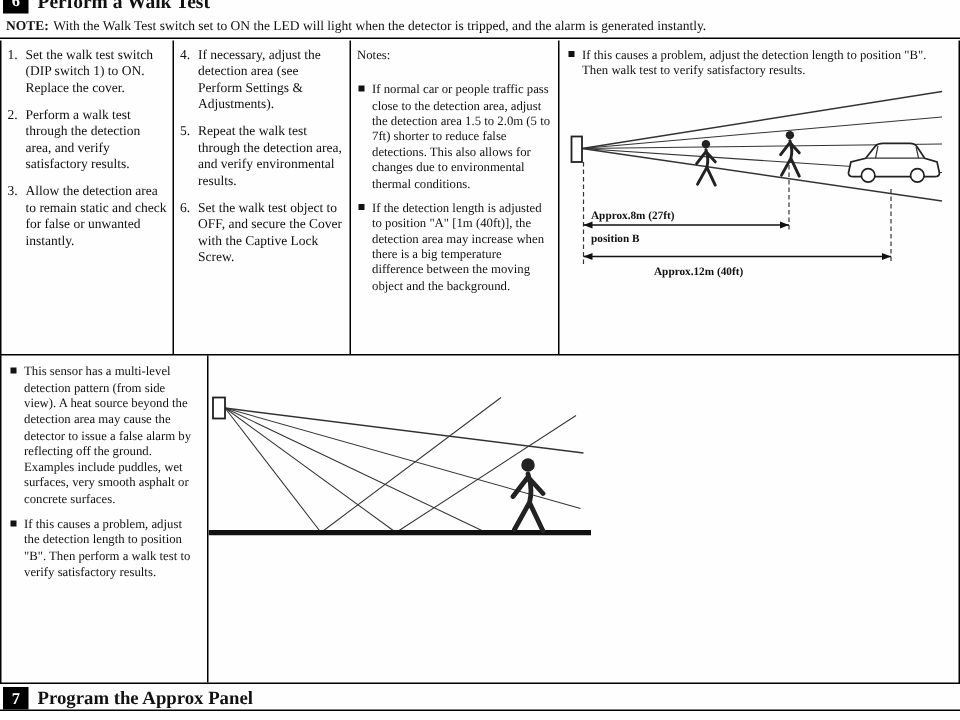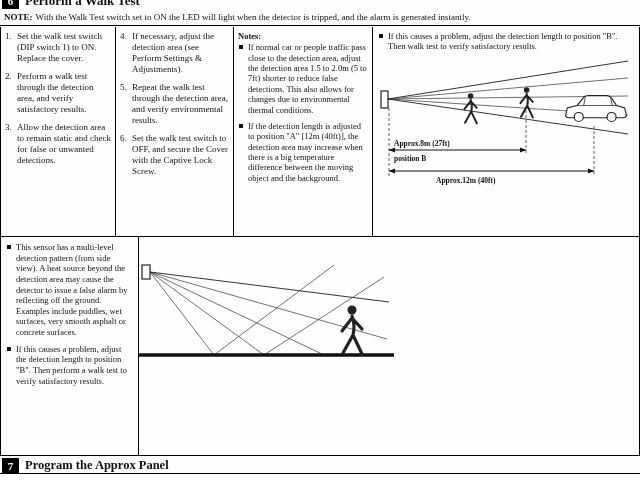--- a/index.html
+++ b/index.html
@@ -33,21 +33,21 @@
   .col1 { width:115px; border-right:1px solid #000; }
   .col2 { width:118px; border-right:1px solid #000; }
   .col3 { width:139px; border-right:1px solid #000; font-size:8.5px; line-height:1.22; }
   .col4 { flex:1; padding:4px 5px; font-size:8.5px; line-height:1.22; }
 
   .step { display:flex; margin-bottom:7px; }
   .step-num { flex:0 0 12px; }
   .step-text { flex:1; }
   .u { }
 
-  .notes-title { font-weight:bold; margin-bottom:1px; }
+  .notes-title { font-weight:normal; margin-bottom:13px; }
   .bullet { display:flex; margin-bottom:6px; }
   .sq { flex:none; width:4px; height:4px; background:#111; margin:3px 5px 0 1px; }
   .bullet-text { flex:1; }
 
   .table-bottom {
     position:absolute; top:237px; left:0; width:640px; height:219px;
     display:flex; box-sizing:border-box;
     border-bottom:1px solid #000; border-left:1px solid #000; border-right:1px solid #000;
   }
   .bcol1 { width:237px; border-right:1px solid #000; position:relative; }
@@ -87,48 +87,48 @@
       <div class="step">
         <span class="step-num">1.</span>
         <span class="step-text">Set the walk test switch (DIP switch 1) to ON. Replace the cover.</span>
       </div>
       <div class="step">
         <span class="step-num">2.</span>
         <span class="step-text">Perform a walk test through the detection area, and verify satisfactory results.</span>
       </div>
       <div class="step">
         <span class="step-num">3.</span>
-        <span class="step-text">Allow the detection area to remain static and check for false or unwanted detections.</span>
+        <span class="step-text">Allow the detection area to remain static and check for false or unwanted instantly.</span>
       </div>
     </div>
 
     <div class="col col2">
       <div class="step">
         <span class="step-num">4.</span>
         <span class="step-text">If necessary, adjust the detection area (see Perform Settings &amp; Adjustments).</span>
       </div>
       <div class="step">
         <span class="step-num">5.</span>
         <span class="step-text">Repeat the walk test through the detection area, and verify environmental results.</span>
       </div>
       <div class="step">
         <span class="step-num">6.</span>
-        <span class="step-text"><span>Set the walk test switch to OFF, and secure the </span><span class="u">Cover</span><span> with the </span><span class="u">Captive Lock Screw</span><span>.</span></span>
+        <span class="step-text"><span>Set the walk test object to OFF, and secure the </span><span class="u">Cover</span><span> with the </span><span class="u">Captive Lock Screw</span><span>.</span></span>
       </div>
     </div>
 
     <div class="col col3">
       <div class="notes-title">Notes:</div>
       <div class="bullet">
         <span class="sq"></span>
         <span class="bullet-text">If normal car or people traffic pass close to the detection area, adjust the detection area 1.5 to 2.0m (5 to 7ft) shorter to reduce false detections. This also allows for changes due to environmental thermal conditions.</span>
       </div>
       <div class="bullet">
         <span class="sq"></span>
-        <span class="bullet-text">If the detection length is adjusted to position "A" [12m (40ft)], the detection area may increase when there is a big temperature difference between the moving object and the background.</span>
+        <span class="bullet-text">If the detection length is adjusted to position "A" [1m (40ft)], the detection area may increase when there is a big temperature difference between the moving object and the background.</span>
       </div>
     </div>
 
     <div class="col col4">
       <div class="bullet">
         <span class="sq"></span>
         <span class="bullet-text">If this causes a problem, adjust the detection length to position "B". Then walk test to verify satisfactory results.</span>
       </div>
 
       <svg width="255" height="134" viewBox="0 0 255 134" style="margin-top:6px">

